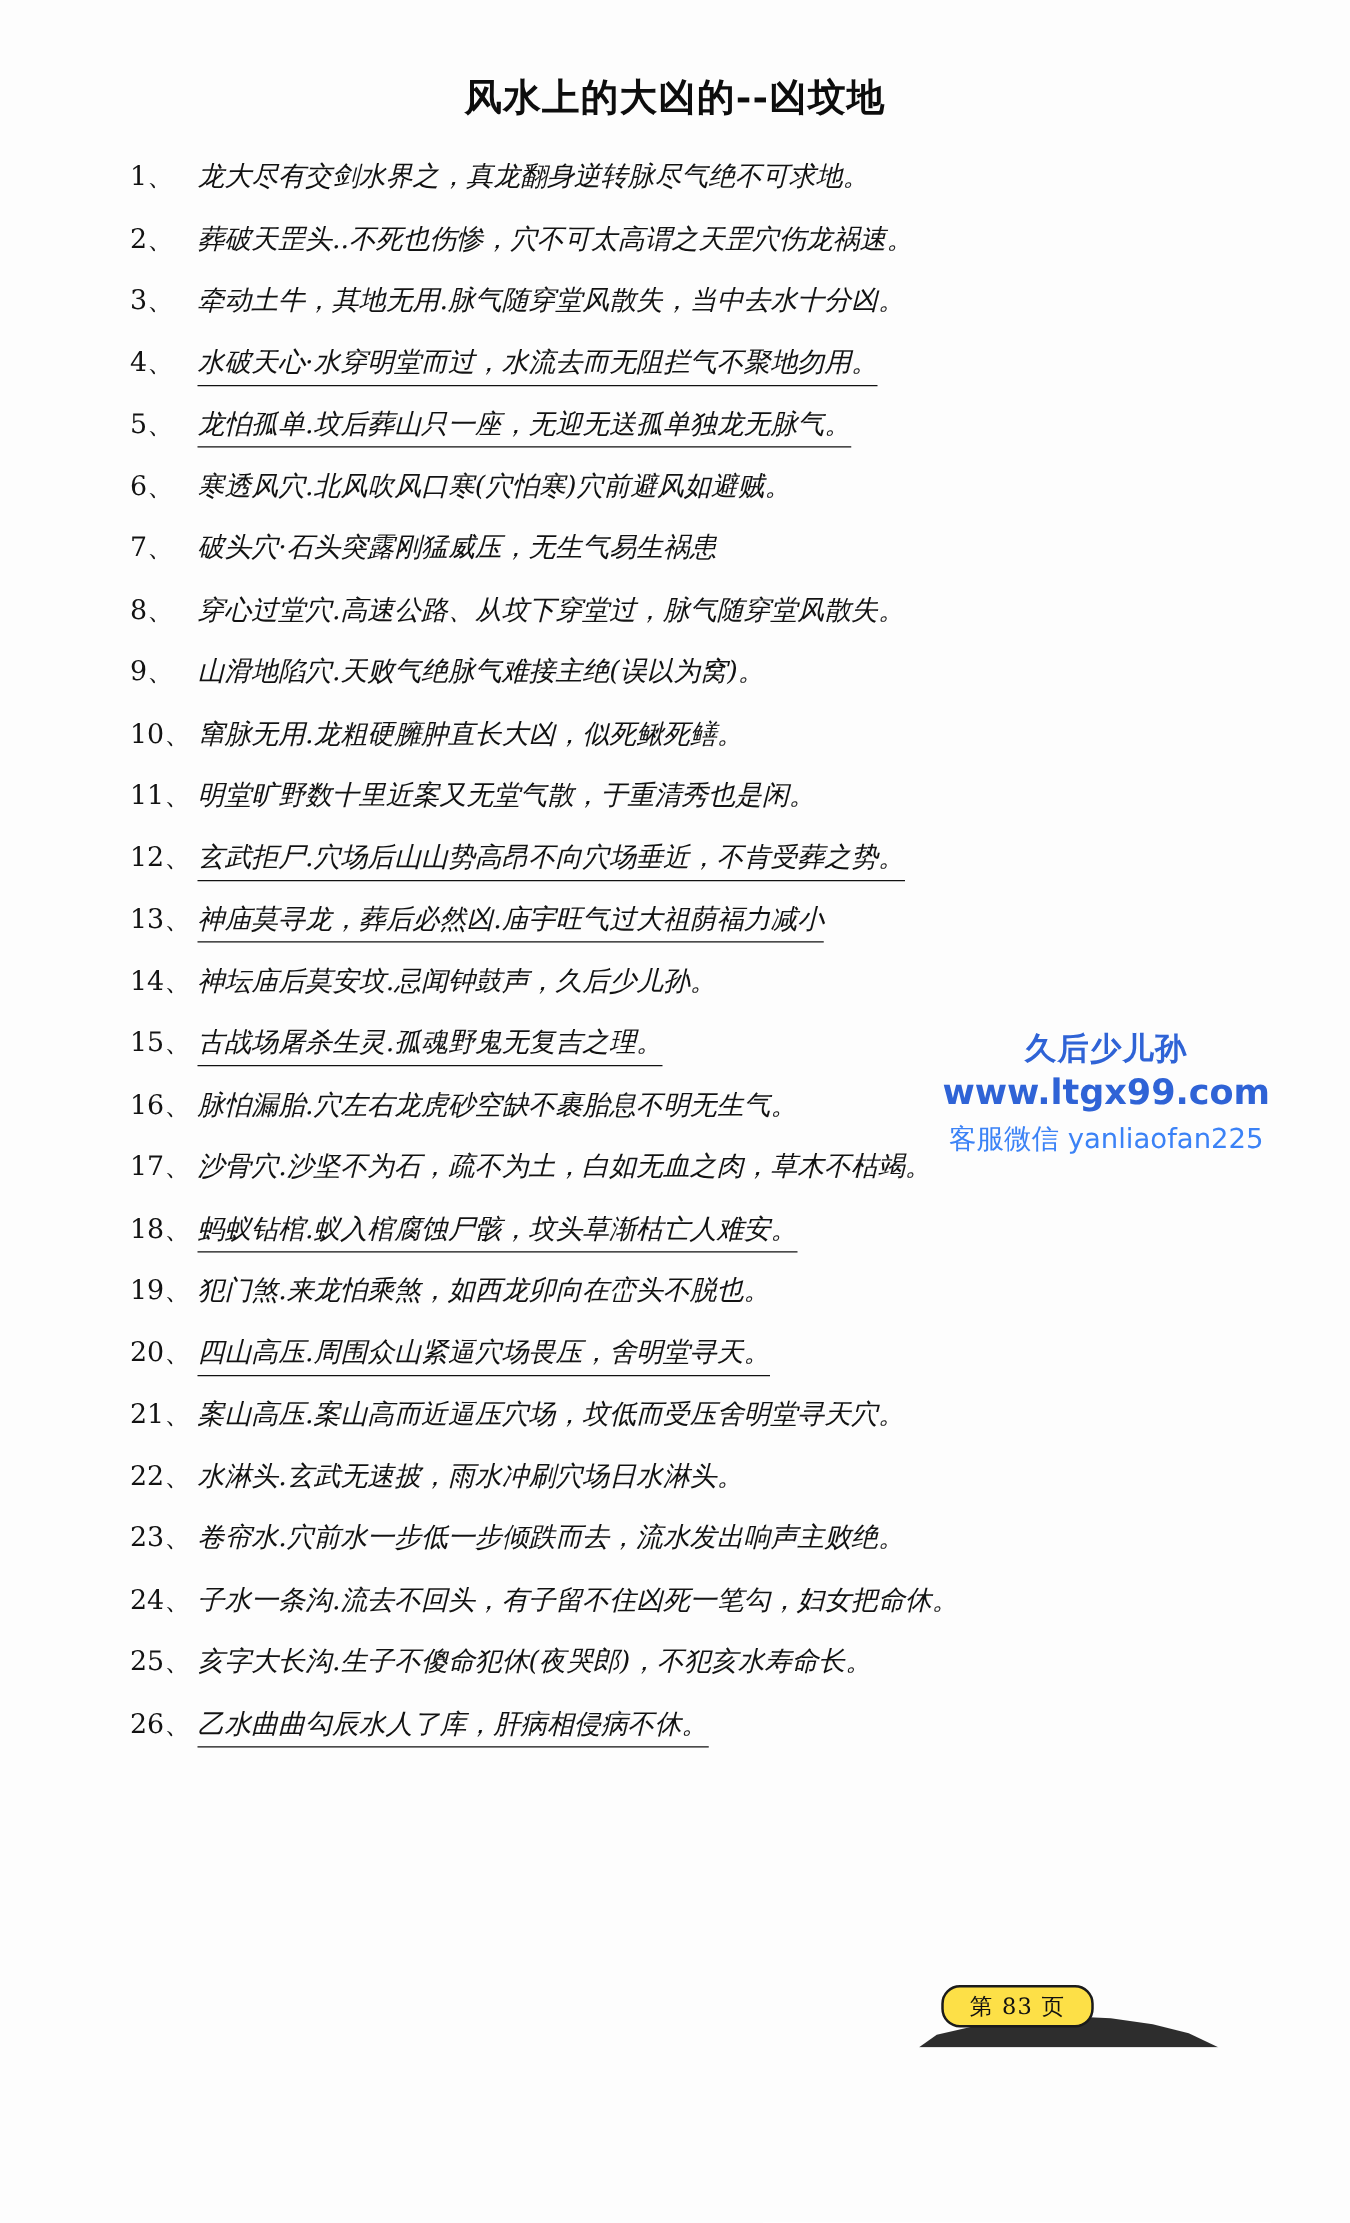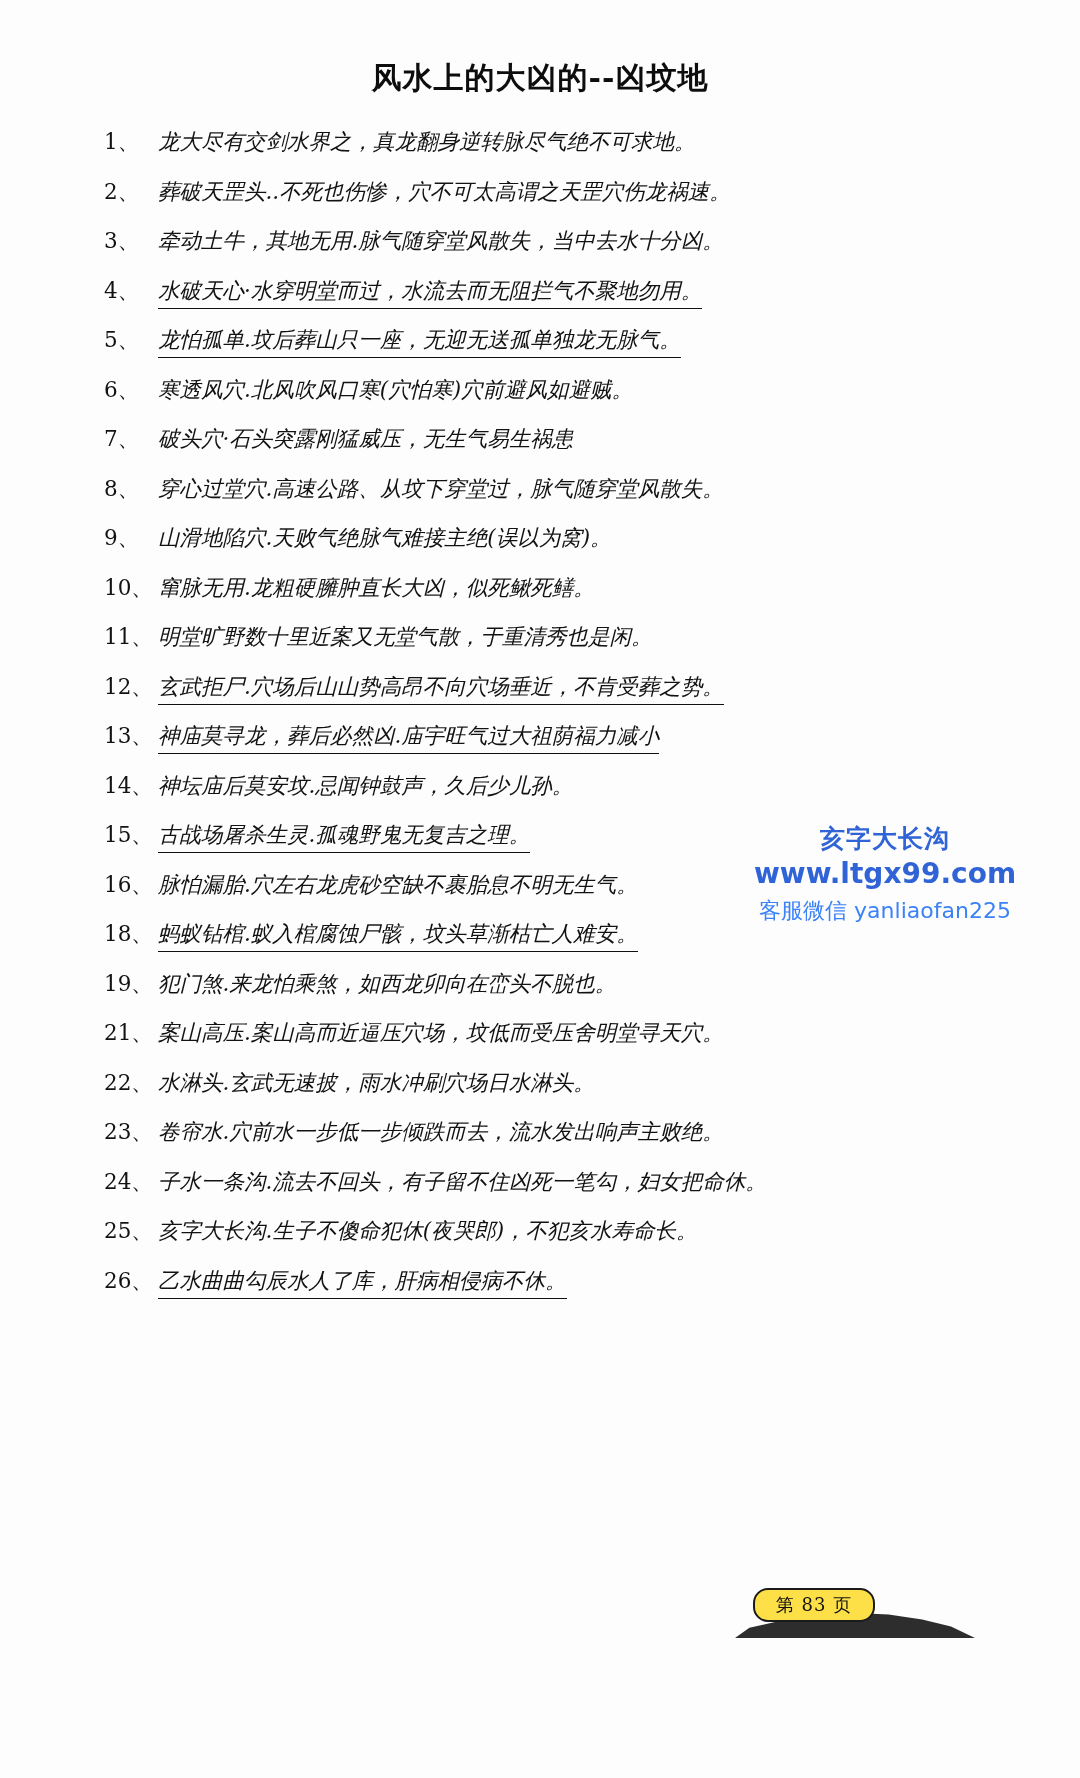--- a/index.html
+++ b/index.html
@@ -196,28 +196,36 @@
     </div>
     <div class="line">
       <span class="num">15、</span>
       <span class="txt u">古战场屠杀生灵.孤魂野鬼无复吉之理。</span>
     </div>
     <div class="line">
       <span class="num">16、</span>
       <span class="txt">脉怕漏胎.穴左右龙虎砂空缺不裹胎息不明无生气。</span>
     </div>
     <div class="line">
+      <span class="num">17、</span>
+      <span class="txt">沙骨穴.沙坚不为石，疏不为土，白如无血之肉，草木不枯竭。</span>
+    </div>
+    <div class="line">
       <span class="num">18、</span>
       <span class="txt u">蚂蚁钻棺.蚁入棺腐蚀尸骸，坟头草渐枯亡人难安。</span>
     </div>
     <div class="line">
       <span class="num">19、</span>
       <span class="txt">犯门煞.来龙怕乘煞，如西龙卯向在峦头不脱也。</span>
     </div>
     <div class="line">
+      <span class="num">20、</span>
+      <span class="txt u">四山高压.周围众山紧逼穴场畏压，舍明堂寻天。</span>
+    </div>
+    <div class="line">
       <span class="num">21、</span>
       <span class="txt">案山高压.案山高而近逼压穴场，坟低而受压舍明堂寻天穴。</span>
     </div>
     <div class="line">
       <span class="num">22、</span>
       <span class="txt">水淋头.玄武无速披，雨水冲刷穴场日水淋头。</span>
     </div>
     <div class="line">
       <span class="num">23、</span>
       <span class="txt">卷帘水.穴前水一步低一步倾跌而去，流水发出响声主败绝。</span>
@@ -231,21 +239,21 @@
       <span class="txt">亥字大长沟.生子不傻命犯休(夜哭郎)，不犯亥水寿命长。</span>
     </div>
     <div class="line">
       <span class="num">26、</span>
       <span class="txt u">乙水曲曲勾辰水人了库，肝病相侵病不休。</span>
     </div>
 
   </div>
 
   <div class="watermark">
-    <div class="wm-1">亥字大长沟</div>
+    <div class="wm-1">久后少儿孙</div>
     <div class="wm-2">www.ltgx99.com</div>
     <div class="wm-3">客服微信 yanliaofan225</div>
   </div>
 
   <div class="footer-art">
     <div class="hill"></div>
     <div class="page-badge">第 83 页</div>
   </div>
 
 </div>

